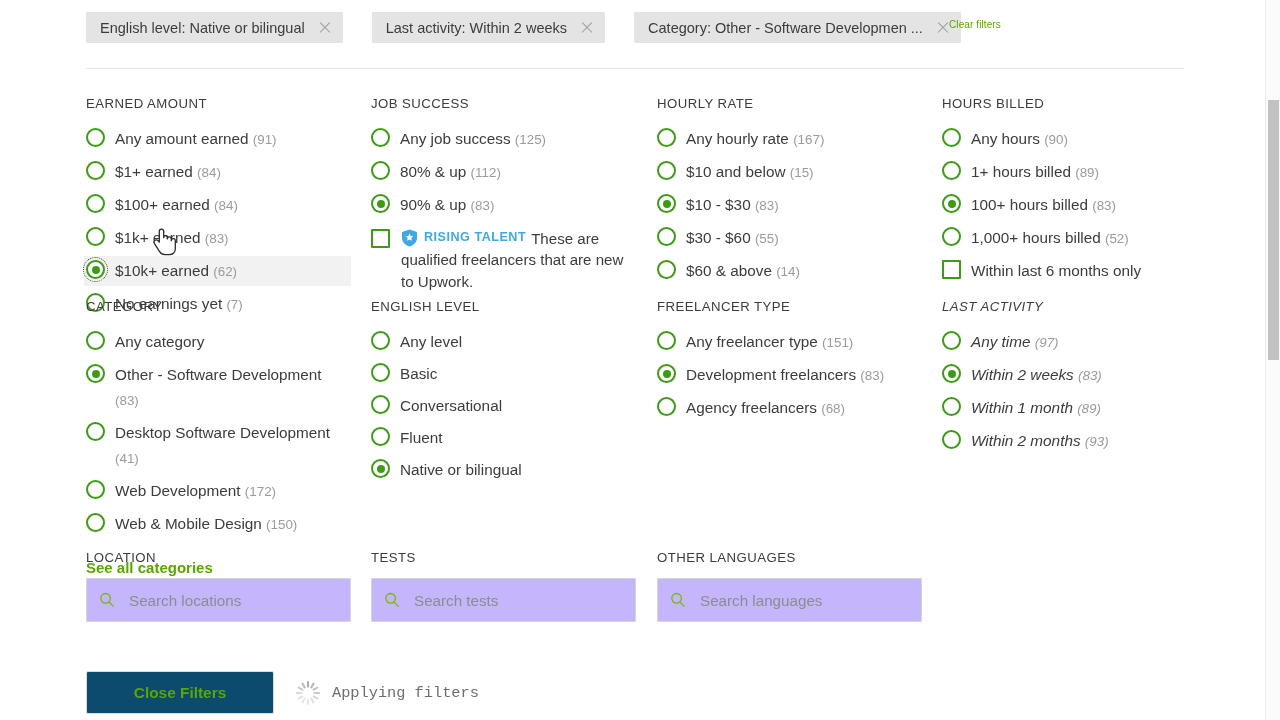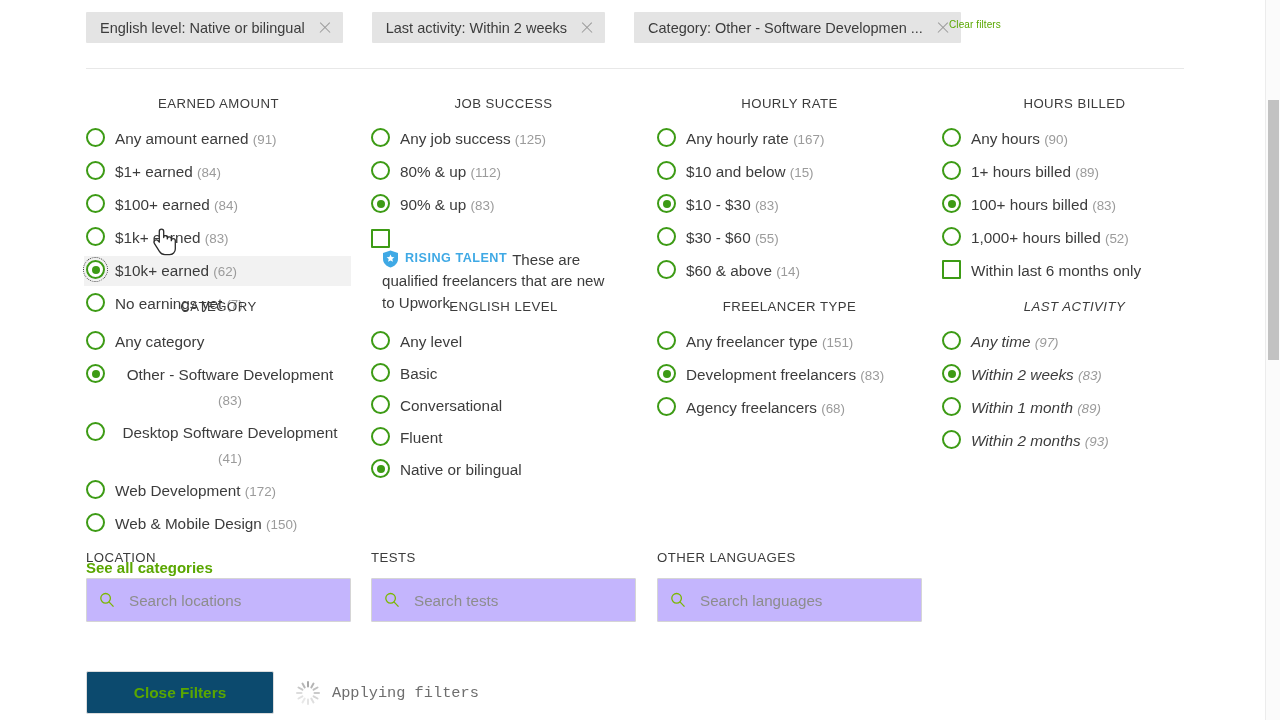--- a/index.html
+++ b/index.html
@@ -53,21 +53,20 @@
   .col { position: absolute; }
   .col-1 { left: 86px; }
   .col-2 { left: 371px; }
   .col-3 { left: 657px; }
   .col-4 { left: 942px; }
 
   .sec-title {
     font-size: 13.2px; color: #3c3c3c; letter-spacing: .45px;
     margin-bottom: 13px; font-weight: 400; text-transform: uppercase;
     white-space: nowrap;
-    text-align: center;
   }
 
   .opt {
     display: flex; align-items: flex-start;
     margin-bottom: 3px; cursor: pointer;
     padding: 2px 6px 2px 2px; margin-left: -2px;
     position: relative;
   }
   .opt.hovered { background: #f2f2f2; }
 
@@ -83,26 +82,26 @@
   .radio.focused {
     outline: 1px dotted #3c3c3c; outline-offset: 2px;
   }
   .checkbox {
     width: 19px; height: 19px; border: 2px solid #3d9b15;
     background: #fff; flex: 0 0 auto; margin-top: 2px; border-radius: 1px;
   }
 
   .opt-text {
     margin-left: 10px; font-size: 15.3px; color: #3c3c3c;
-    line-height: 25px; letter-spacing: 0; text-align: center;
+    line-height: 25px; letter-spacing: 0;
   }
   .count { color: #9b9b9b; font-size: 13.4px; }
 
   .rising {
-    display: flex; align-items: flex-start; margin-top: 7px; cursor: pointer; flex-direction: column;
+    display: flex; align-items: flex-start; margin-top: 7px; cursor: pointer;
   }
   .rising-body {
     margin-left: 11px; font-size: 15.1px; color: #3c3c3c;
     line-height: 21.5px; max-width: 230px;
   }
   .rt-badge {
     display: inline-flex; align-items: center; vertical-align: -3px;
   }
   .shield {
     width: 17px; height: 18px; flex: 0 0 auto; margin-right: 6px;

